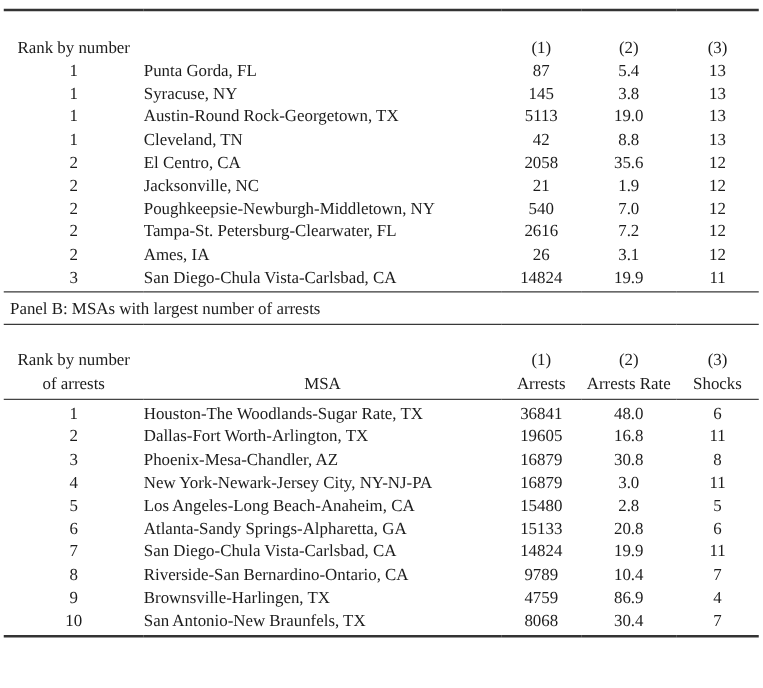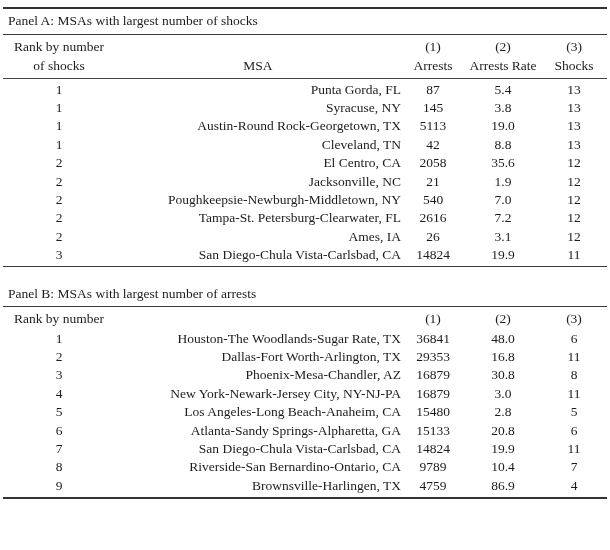--- a/index.html
+++ b/index.html
@@ -16,21 +16,21 @@
     width: 604px;
     margin: 7px 3px 0 3px;
   }
   table.panel {
     width: 100%;
     border-collapse: collapse;
     table-layout: fixed;
     font-size: 13.5px;
   }
   table.panel-a { border-top: 2.5px solid #333; }
-  table.panel-b { margin-top: 14px; }
+  table.panel-b { }
 
   col.c-rank    { width: 112px; }
   col.c-msa     { width: 286px; }
   col.c-arrests { width: 64px; }
   col.c-rate    { width: 76px; }
   col.c-shocks  { width: 66px; }
 
   th { font-weight: normal; }
 
   tr.title-row th {
@@ -38,67 +38,57 @@
     padding: 3px 0 3px 5px;
     height: 18.5px;
     border-bottom: 1.7px solid #383838;
   }
   tr.hdr th {
     text-align: center;
     padding: 0;
     height: 18.5px;
     vertical-align: bottom;
   }
-  tr.hdr1 th { padding-top: 2px; font-family: Liberation Serif, serif; }
+  tr.hdr1 th { padding-top: 18px; font-family: Liberation Serif, serif; }
   tr.hdr2 th { border-bottom: 1.2px solid #444; padding-bottom: 4px; }
 
   tbody td {
     padding: 0;
     height: 18.4px;
     text-align: center;
     vertical-align: middle;
     white-space: nowrap;
   }
   tbody tr:first-child td { padding-top: 2px; }
   tbody tr:last-child td  { padding-bottom: 2px; }
-  tbody td.c-msa { text-align: right; }
+  tbody td.c-msa { text-align: left; }
 
   table.panel-a tbody tr:last-child td { border-bottom: 1.7px solid #383838; }
   table.panel-b tbody tr:last-child td { border-bottom: 2.3px solid #333; }
 </style>
 </head>
 <body>
 
 <div class="doc">
 
   <table class="panel panel-a">
     <colgroup>
       <col class="c-rank">
         <col class="c-msa">
         <col class="c-arrests">
         <col class="c-rate">
         <col class="c-shocks">
     </colgroup>
     <thead>
-      <tr class="title-row">
-        <th colspan="5">Panel A: MSAs with largest number of shocks</th>
-      </tr>
       <tr class="hdr hdr1">
         <th>Rank by number</th>
         <th></th>
         <th>(1)</th>
         <th>(2)</th>
         <th>(3)</th>
-      </tr>
-      <tr class="hdr hdr2">
-        <th>of shocks</th>
-        <th>MSA</th>
-        <th>Arrests</th>
-        <th>Arrests Rate</th>
-        <th>Shocks</th>
       </tr>
     </thead>
     <tbody>
         <tr>
           <td class="c-rank">1</td>
           <td class="c-msa">Punta Gorda, FL</td>
           <td class="c-arrests">87</td>
           <td class="c-rate">5.4</td>
           <td class="c-shocks">13</td>
         </tr>
@@ -180,33 +170,40 @@
       <tr class="title-row">
         <th colspan="5">Panel B: MSAs with largest number of arrests</th>
       </tr>
       <tr class="hdr hdr1">
         <th>Rank by number</th>
         <th></th>
         <th>(1)</th>
         <th>(2)</th>
         <th>(3)</th>
       </tr>
+      <tr class="hdr hdr2">
+        <th>of arrests</th>
+        <th>MSA</th>
+        <th>Arrests</th>
+        <th>Arrests Rate</th>
+        <th>Shocks</th>
+      </tr>
     </thead>
     <tbody>
         <tr>
           <td class="c-rank">1</td>
           <td class="c-msa">Houston-The Woodlands-Sugar Rate, TX</td>
           <td class="c-arrests">36841</td>
           <td class="c-rate">48.0</td>
           <td class="c-shocks">6</td>
         </tr>
         <tr>
           <td class="c-rank">2</td>
           <td class="c-msa">Dallas-Fort Worth-Arlington, TX</td>
-          <td class="c-arrests">29353</td>
+          <td class="c-arrests">19605</td>
           <td class="c-rate">16.8</td>
           <td class="c-shocks">11</td>
         </tr>
         <tr>
           <td class="c-rank">3</td>
           <td class="c-msa">Phoenix-Mesa-Chandler, AZ</td>
           <td class="c-arrests">16879</td>
           <td class="c-rate">30.8</td>
           <td class="c-shocks">8</td>
         </tr>
@@ -245,16 +242,23 @@
           <td class="c-rate">10.4</td>
           <td class="c-shocks">7</td>
         </tr>
         <tr>
           <td class="c-rank">9</td>
           <td class="c-msa">Brownsville-Harlingen, TX</td>
           <td class="c-arrests">4759</td>
           <td class="c-rate">86.9</td>
           <td class="c-shocks">4</td>
         </tr>
+        <tr>
+          <td class="c-rank">10</td>
+          <td class="c-msa">San Antonio-New Braunfels, TX</td>
+          <td class="c-arrests">8068</td>
+          <td class="c-rate">30.4</td>
+          <td class="c-shocks">7</td>
+        </tr>
       </tbody>
   </table>
 
 </div>
 
 </body></html>

